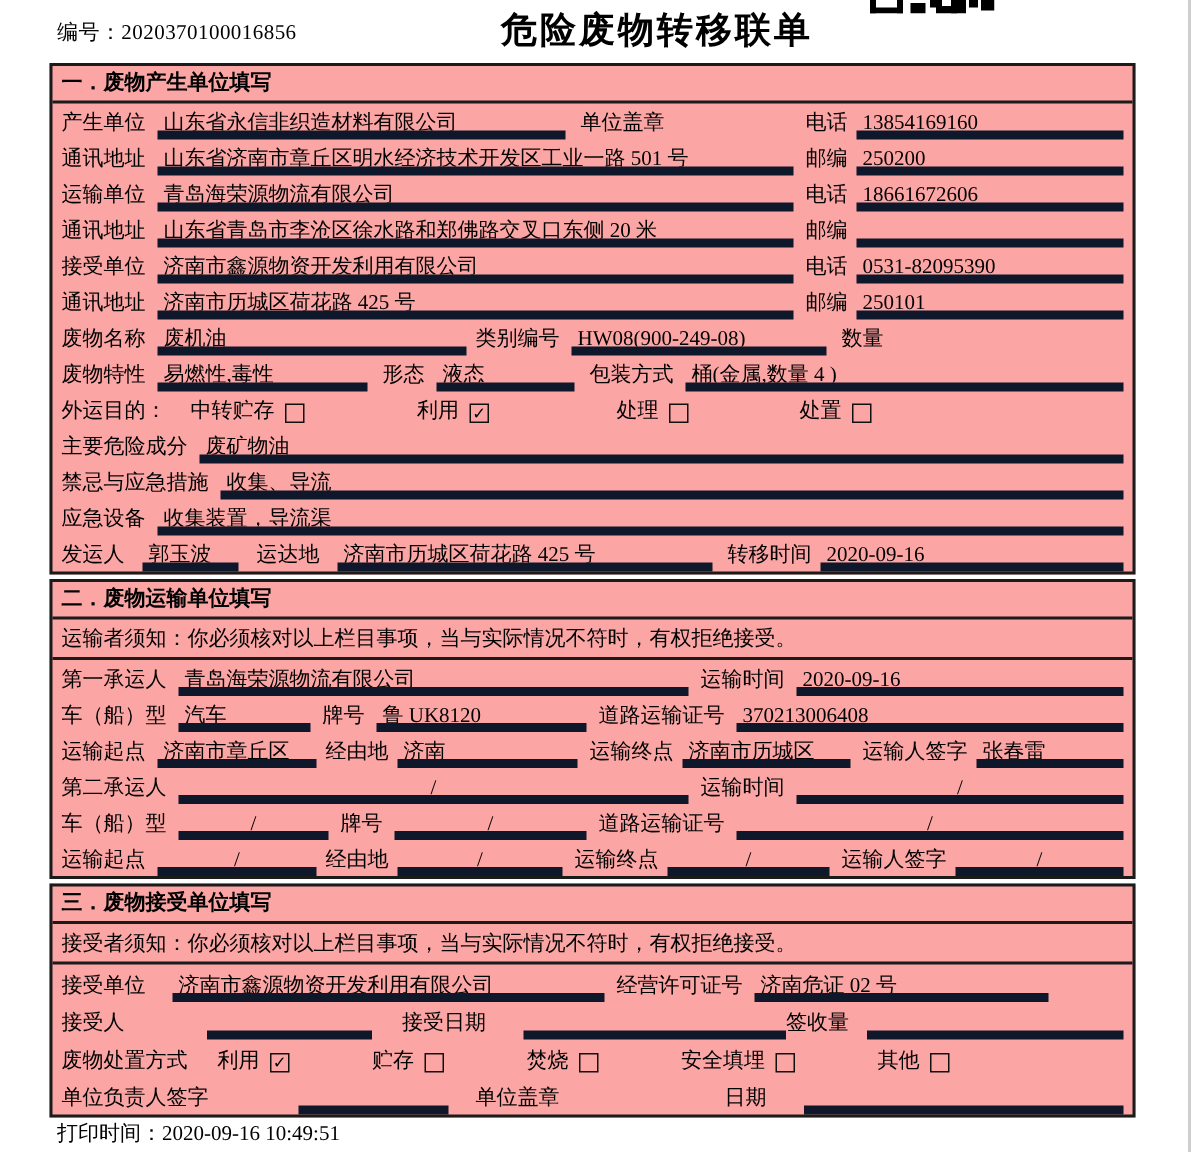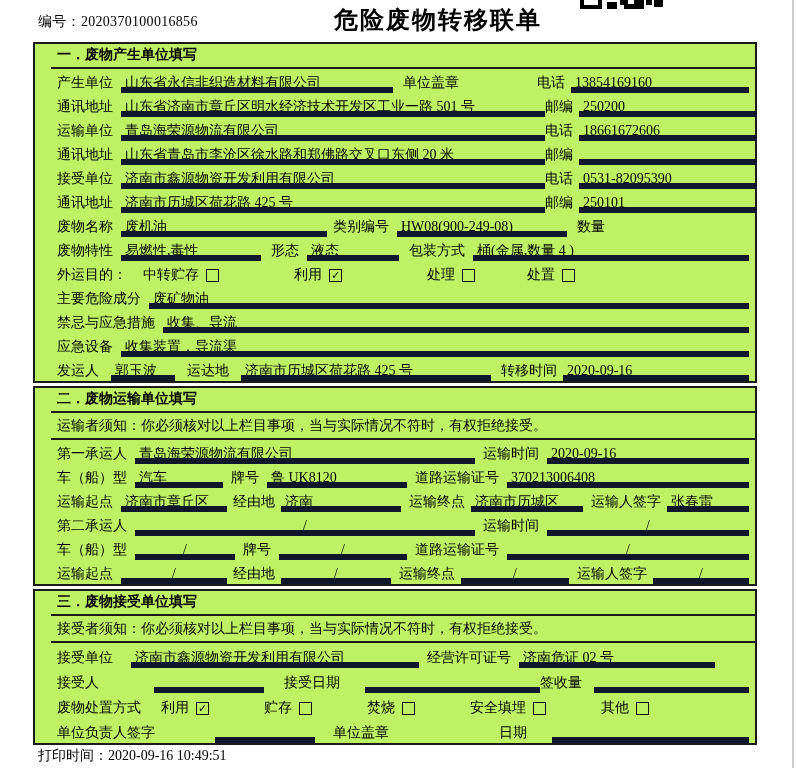--- a/index.html
+++ b/index.html
@@ -13,21 +13,21 @@
   }
   .serial { position: absolute; left: 38px; top: 13px; font-size: 14px; letter-spacing: .3px; }
   .doc-title {
     position: absolute; left: 160px; top: 4px; width: 556px; text-align: center;
     font-family: "Liberation Sans", "DejaVu Sans", sans-serif;
     font-weight: 700; font-size: 24px; letter-spacing: 2px;
   }
   .qr { position: absolute; left: 580px; top: 0; }
   .page-edge { position: absolute; right: 2px; top: 0; width: 2px; height: 768px; background: #cfcfcf; }
   .tbl { position: absolute; left: 33px; top: 42px; width: 724px; }
-  .sec { border: 2px solid #1b1b1b; margin-bottom: 3px; background: #bef264; padding-left: 16px; }
+  .sec { border: 2px solid #1b1b1b; margin-bottom: 3px; background: #fca5a5; }
   .sec-title {
     font-family: "Liberation Sans", "DejaVu Sans", sans-serif;
     font-weight: 700; font-size: 14px;
     padding: 2px 6px 3px; border-bottom: 2px solid #1b1b1b;
   }
   .row { display: flex; align-items: flex-end; height: 24px; padding: 0 6px; white-space: nowrap; }
   .row.h25 { height: 25px; }
   .row.notice { height: 27px; border-bottom: 2px solid #1b1b1b; align-items: center; }
   .lbl { flex: 0 0 auto; height: 20px; line-height: 20px; }
   .val {
@@ -46,21 +46,21 @@
   }
   .print-line { position: absolute; left: 38px; top: 747px; font-size: 14px; }
   .w64{width:64px}.w88{width:88px}.w92{width:92px}.w100{width:100px}.w106{width:106px}
   .w108{width:108px}.w110{width:110px}.w112{width:112px}.w120{width:120px}.w128{width:128px}
   .w140{width:140px}.w170{width:170px}.w175{width:175px}.w178{width:178px}.w196{width:196px}
   .w206{width:206px}.w250{width:250px}.w272{width:272px}.w288{width:288px}.w340{width:340px}
   .w424{width:424px}
   .ml6{margin-left:6px}.ml8{margin-left:8px}.ml10{margin-left:10px}.ml12{margin-left:12px}
   .ml15{margin-left:0}.ml16{margin-left:16px}.ml18{margin-left:18px}.ml20{margin-left:20px}
   .ml25{margin-left:25px}.ml28{margin-left:12px}.ml55{margin-left:55px}.ml60{margin-left:60px}
-  .ml75{margin-left:75px}.ml85{margin-left:85px}.ml110{margin-left:110px}.ml125{margin-left:52px}
+  .ml75{margin-left:75px}.ml85{margin-left:85px}.ml110{margin-left:110px}.ml125{margin-left:74px}
 </style>
 </head>
 <body>
 
 <div>
 
   <div class="serial">
     <span>编号：</span><span>2020370100016856</span>
   </div>
 

